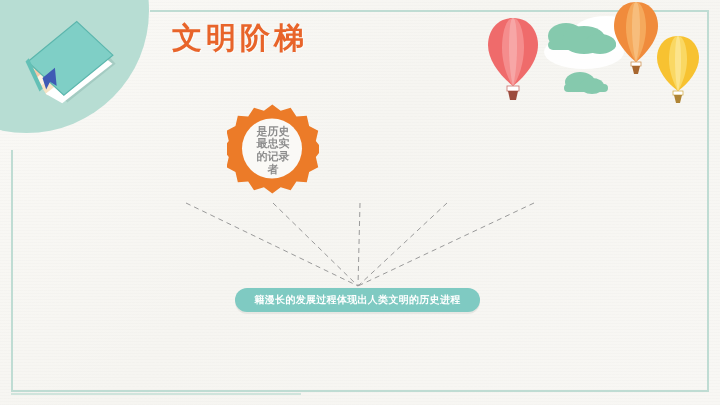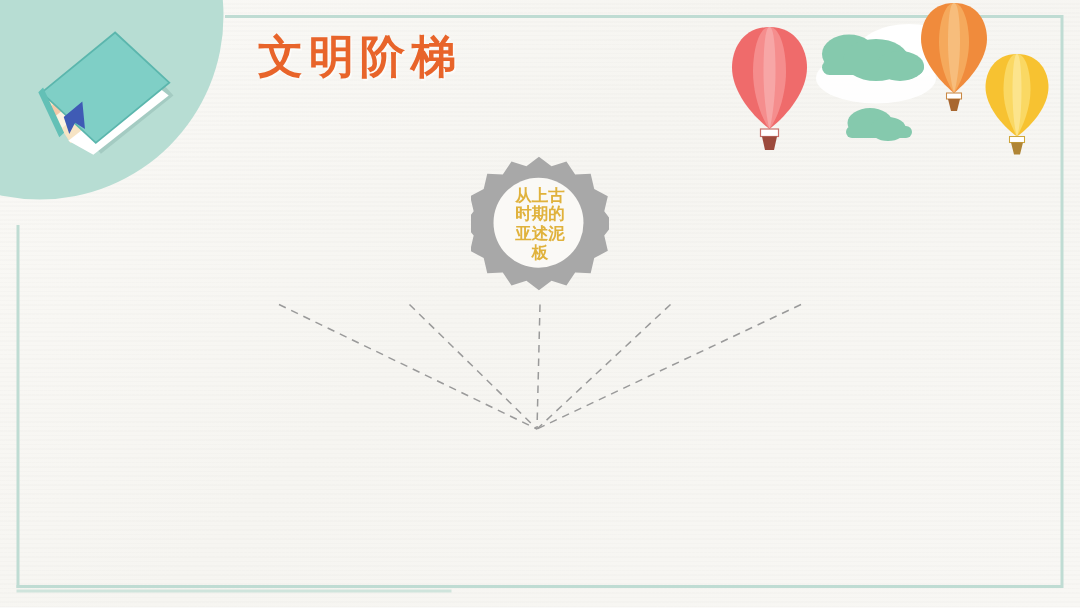--- a/index.html
+++ b/index.html
@@ -175,35 +175,38 @@
       <line x1="273" y1="203" x2="358" y2="286"></line>
       <line x1="360" y1="203" x2="358" y2="286"></line>
       <line x1="447" y1="203" x2="358" y2="286"></line>
       <line x1="534" y1="203" x2="358" y2="286"></line>
     </g>
   </svg>
 
   <div class="badges">
 
 
-
-    <div class="badge" style="left:314px;top:0;">
+    <div class="badge" style="left:227px;top:0;">
       <svg width="92" height="92" viewBox="0 0 92 92">
         <path d="M46 2 L54.5 8.4 L64.6 5.3 L70.5 14.1 L81 13.5 L83.4 23.8 L92.6 28.7
                  L90.2 39 L96.5 47.2 L90.2 55.4 L92.6 65.7 L83.4 70.6 L81 80.9
                  L70.5 80.3 L64.6 89.1 L54.5 86 L46 92.4 L37.5 86 L27.4 89.1
                  L21.5 80.3 L11 80.9 L8.6 70.6 L-0.6 65.7 L1.8 55.4 L-4.5 47.2
                  L1.8 39 L-0.6 28.7 L8.6 23.8 L11 13.5 L21.5 14.1 L27.4 5.3
-                 L37.5 8.4 Z" transform="translate(0,-1.5) scale(0.985)" fill="#a8a8a8"></path>
+                 L37.5 8.4 Z" transform="translate(0,-1.5) scale(0.985)" fill="#ec7b28"></path>
         <circle cx="45" cy="44.5" r="30" fill="#faf9f6"></circle>
       </svg>
-      <div class="btext" style="color: rgb(224, 178, 60);">从上古
-时期的
-亚述泥
-板</div>
+      <div class="btext" style="color: rgb(142, 142, 142);">是历史
+最忠实
+的记录
+者</div>
     </div>
 
 
 
-  </div>
-
+
+  </div>
+
+  <div class="caption" style="background: rgb(127, 202, 194);">
+    <span style="color: rgb(255, 255, 255);">籍漫长的发展过程体现出人类文明的历史进程</span>
+  </div>
 
 </div>
 
 </body></html>

